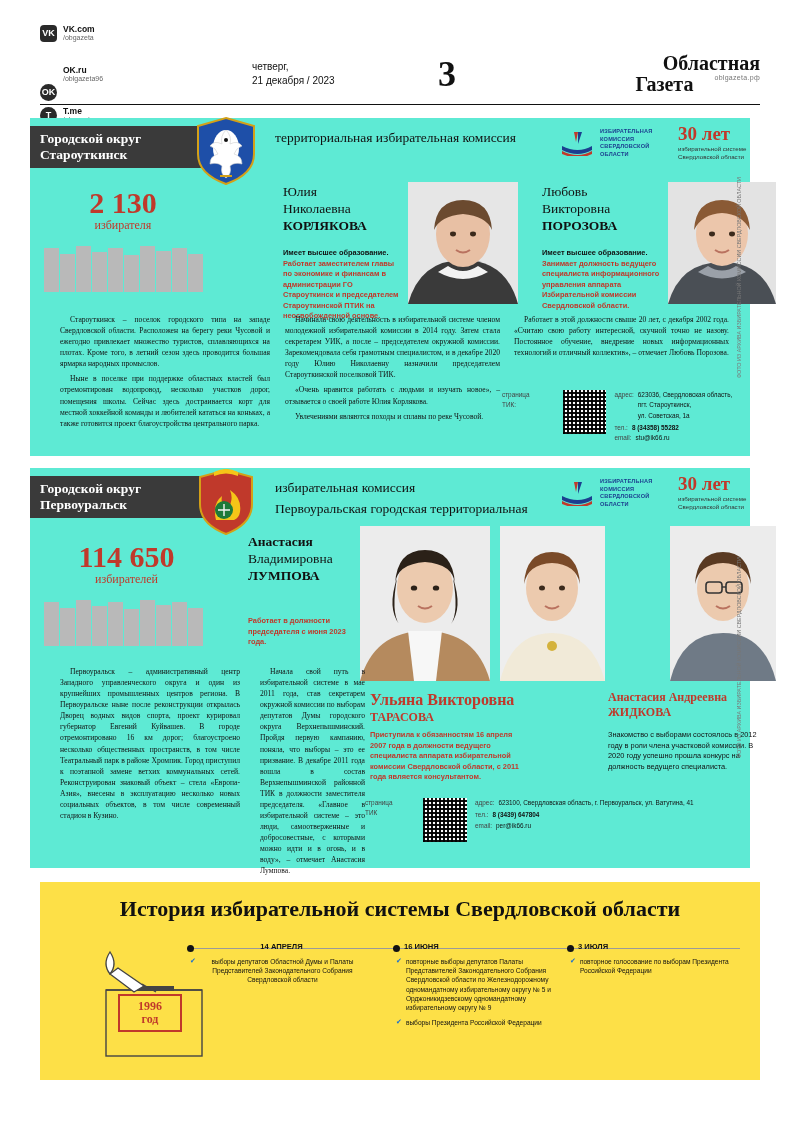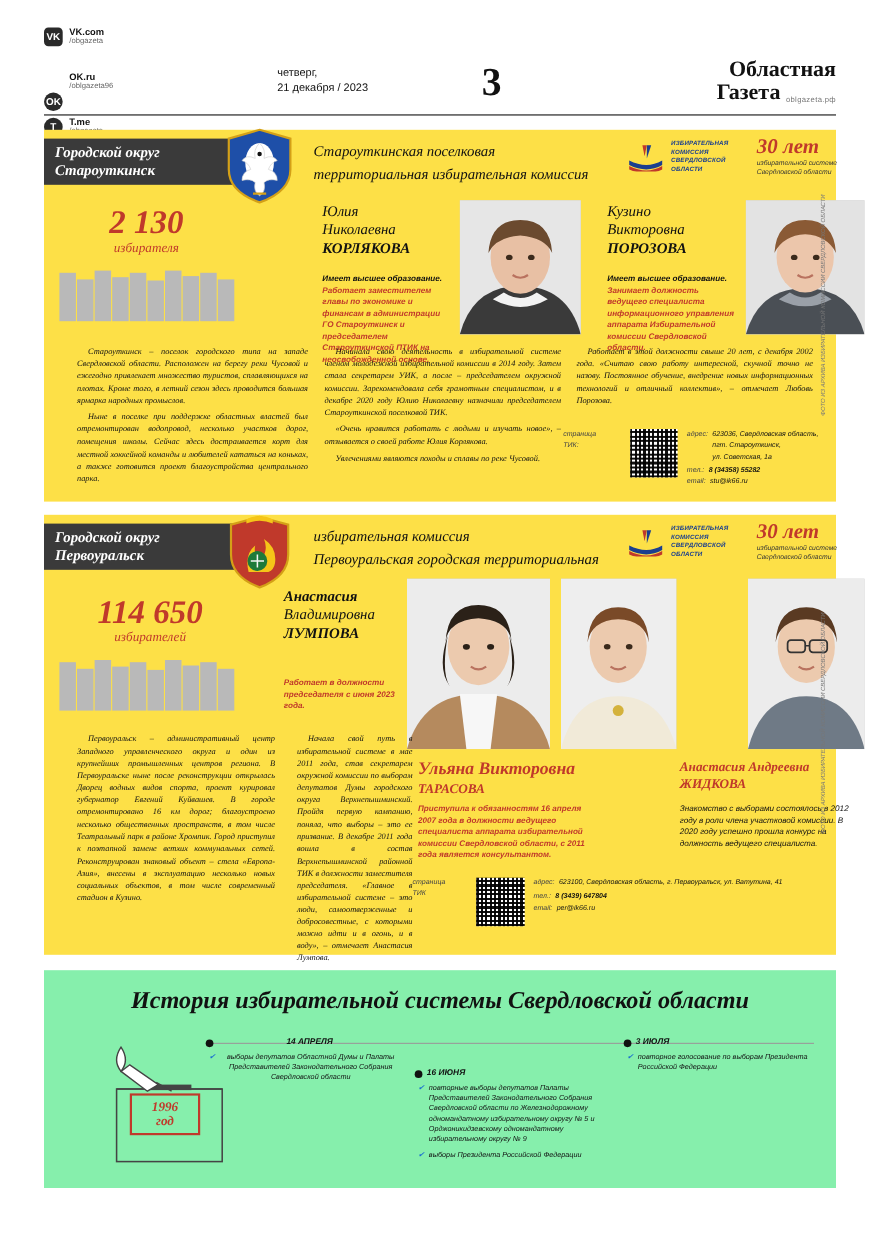--- a/index.html
+++ b/index.html
@@ -33,26 +33,26 @@
     font-size:10px;line-height:1.45;color:#111;font-weight:normal;
   }
   .pagenum{
     margin-left:46px;font-family:"Liberation Serif",serif;font-size:36px;
     font-weight:bold;color:#111;letter-spacing:-1px;
   }
   .brand{margin-left:auto;text-align:right;}
   .brand .b1{font-family:"Liberation Serif",serif;font-weight:bold;font-size:20px;line-height:1.05;color:#111;}
   .brand .b2{font-family:"Liberation Serif",serif;font-weight:bold;font-size:20px;line-height:1.05;color:#111;}
   .brand .b3{font-family:"Liberation Sans",sans-serif;font-size:7px;color:#777;letter-spacing:.3px;}
-  .brand-row{display:flex;align-items:flex-end;justify-content:flex-end;gap:5px;margin-left:36px;}
+  .brand-row{display:flex;align-items:flex-start;justify-content:flex-end;gap:21px;margin-left:36px;}
 
   .rule{position:absolute;left:40px;width:720px;height:1px;background:#111;}
 
   
-  .section{position:absolute;left:40px;width:720px;background:#fde047;font-style:italic;}
+  .section{position:absolute;left:30px;width:720px;background:#5eead4;}
   .sec-head{position:relative;height:58px;}
   .okrug{
     position:absolute;left:0;top:8px;width:190px;height:42px;background:#3a3a3a;
     color:#fff;font-family:"Liberation Serif",serif;font-weight:bold;font-size:13.5px;
     padding:5px 10px;box-sizing:border-box;line-height:1.2;
   }
   .coat{position:absolute;left:160px;top:-4px;width:72px;height:72px;}
   .sec-title{
     position:absolute;left:245px;top:10px;width:270px;
     font-family:"Liberation Serif",serif;font-size:13.5px;line-height:1.55;color:#111;
@@ -88,21 +88,21 @@
   .qr{width:44px;height:44px;background:
      repeating-linear-gradient(0deg,#111 0 2px,#fff 2px 4px),
      repeating-linear-gradient(90deg,#111 0 2px,rgba(255,255,255,0) 2px 4px);
      background-blend-mode:multiply;}
   .vert-cred{
     position:absolute;font-family:"Liberation Sans",sans-serif;font-size:5.4px;color:#777;
     writing-mode:vertical-rl;transform:rotate(180deg);white-space:nowrap;
   }
 
   
-  .history{position:absolute;left:40px;width:720px;background:#86efac;font-style:italic;}
+  .history{position:absolute;left:40px;width:720px;background:#fde047;}
   .hist-title{
     font-family:"Liberation Serif",serif;font-weight:bold;font-size:22px;color:#111;
     text-align:center;padding:14px 0 6px 0;
   }
   .hist-body{position:relative;height:150px;}
   .ballot{position:absolute;left:40px;top:14px;width:140px;height:120px;}
   .yearbox{
     position:absolute;left:78px;top:66px;width:60px;height:34px;border:2px solid #c0392b;
     color:#c0392b;font-family:"Liberation Serif",serif;font-weight:bold;font-size:12px;
     line-height:1.05;display:flex;flex-direction:column;align-items:center;justify-content:center;
@@ -172,21 +172,20 @@
 
       <svg class="coat" viewBox="0 0 72 72">
         <path d="M36 4 L64 12 L64 40 Q64 60 36 70 Q8 60 8 40 L8 12 Z" fill="#1e4fa8" stroke="#d4a017" stroke-width="2"></path>
         <ellipse cx="36" cy="34" rx="13" ry="18" fill="#ffffff"></ellipse>
         <path d="M36 16 q-6 6 -4 14 q-8 -4 -12 2 q6 2 8 8 q-8 2 -8 10 q8 -2 12 2 q-2 8 4 12 q6 -4 4 -12 q4 -4 12 -2 q0 -8 -8 -10 q2 -6 8 -8 q-4 -6 -12 -2 q2 -8 -4 -14 z" fill="#ffffff" stroke="#cfcfcf" stroke-width="0.6"></path>
         <circle cx="36" cy="26" r="2" fill="#111"></circle>
         <path d="M30 62 h12" stroke="#d4a017" stroke-width="2"></path>
       </svg>
 
       <div class="sec-title">
-        <div>Староуткинская поселковая</div>
         <div>территориальная избирательная комиссия</div>
       </div>
 
       <div class="ik-logo">
         <svg class="ik-mark" viewBox="0 0 34 26">
           <path d="M14 2 l4 0 -2 10 z" fill="#c0392b"></path>
           <path d="M18 2 l4 0 -4 12 z" fill="#1b3f8f"></path>
           <path d="M2 16 q16 8 30 0 l0 4 q-14 8 -30 0 z" fill="#1b3f8f"></path>
           <path d="M2 21 q16 8 30 0 l0 3 q-14 7 -30 0 z" fill="#c0392b"></path>
         </svg>
@@ -236,21 +235,21 @@
         <ellipse cx="55" cy="52" rx="27" ry="33" fill="#e8c0a4"></ellipse>
         <path d="M26 48 q2 -30 29 -30 q27 0 29 30 q-6 -14 -29 -16 q-23 2 -29 16z" fill="#6b4a2f"></path>
         <ellipse cx="45" cy="52" rx="3" ry="2.4" fill="#3b2a1c"></ellipse>
         <ellipse cx="65" cy="52" rx="3" ry="2.4" fill="#3b2a1c"></ellipse>
         <path d="M48 68 q7 5 14 0" stroke="#b9725f" stroke-width="2" fill="none"></path>
         <path d="M40 84 q15 10 30 0 l10 6 q-25 14 -50 0 z" fill="#f2f2f2"></path>
       </svg>
     </div>
 
     <div class="pname" style="left:512px;top:66px;width:120px;">
-      <div class="n1">Кузино</div>
+      <div class="n1">Любовь</div>
       <div class="n1">Викторовна</div>
       <div class="n2">ПОРОЗОВА</div>
     </div>
     <div class="pbio" style="left:512px;top:130px;width:120px;">
       <div>Имеет высшее образование.</div>
       <div class="red">Занимает должность ведущего специалиста информационного управления аппарата Избирательной комиссии Свердловской области.</div>
     </div>
     <div class="portrait" style="left:638px;top:64px;width:108px;height:122px;">
       <svg class="ph" viewBox="0 0 108 122" preserveAspectRatio="xMidYMid slice">
         <rect width="108" height="122" fill="#e3e3e3"></rect>
@@ -477,21 +476,21 @@
           <div class="tl-dot"></div>
           <div class="tl-date">14 АПРЕЛЯ</div>
           <div class="tl-items">
               <div class="tl-item">
                 <span class="tl-check">✔</span>
                 <span class="tl-txt">выборы депутатов Областной Думы и Палаты Представителей Законодательного Собрания Свердловской области</span>
               </div>
             </div>
         </div>
 
-        <div class="tl-col" id="ms1" style="left:190px;width:170px;margin-top:28px;">
+        <div class="tl-col" id="ms1" style="left:206px;width:170px;">
           <div class="tl-dot"></div>
           <div class="tl-date">16 ИЮНЯ</div>
           <div class="tl-items">
               <div class="tl-item">
                 <span class="tl-check">✔</span>
                 <span class="tl-txt">повторные выборы депутатов Палаты Представителей Законодательного Собрания Свердловской области по Железнодорожному одномандатному избирательному округу № 5 и Орджоникидзевскому одномандатному избирательному округу № 9</span>
               </div>
               <div class="tl-item">
                 <span class="tl-check">✔</span>
                 <span class="tl-txt">выборы Президента Российской Федерации</span>

